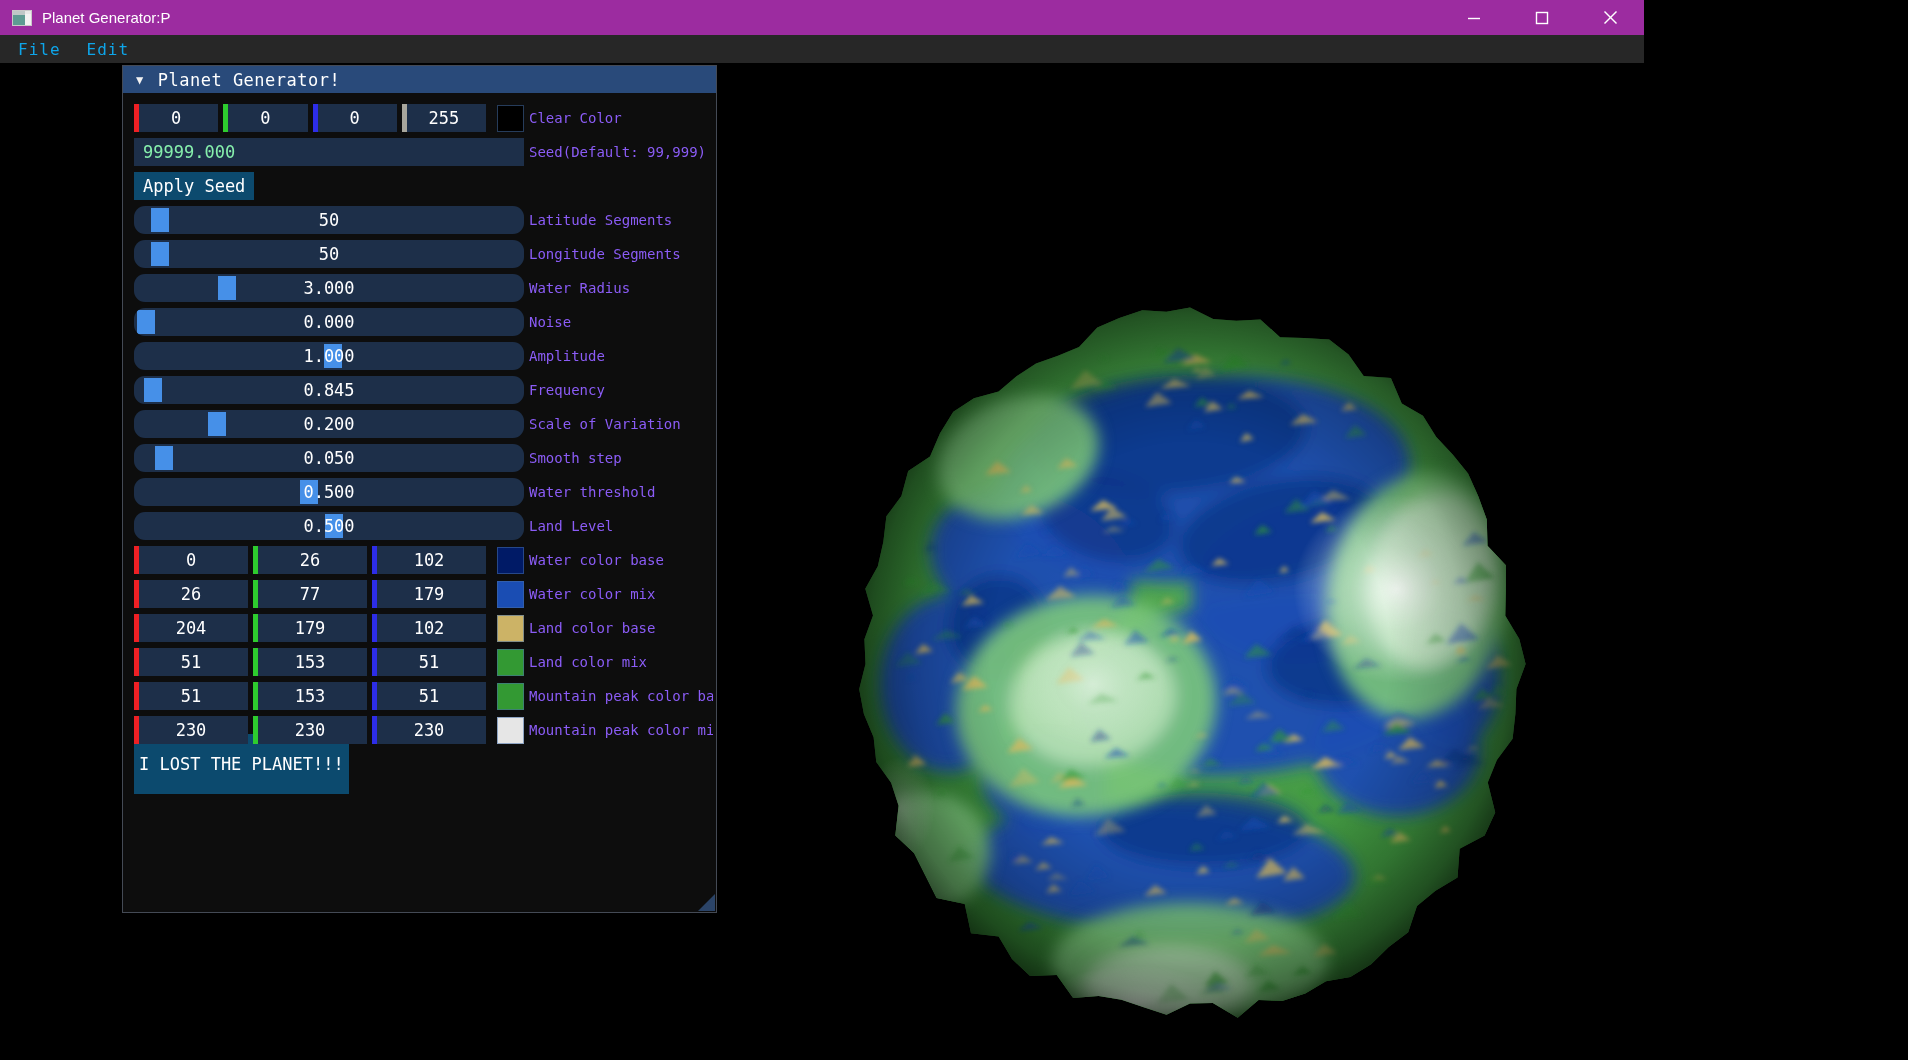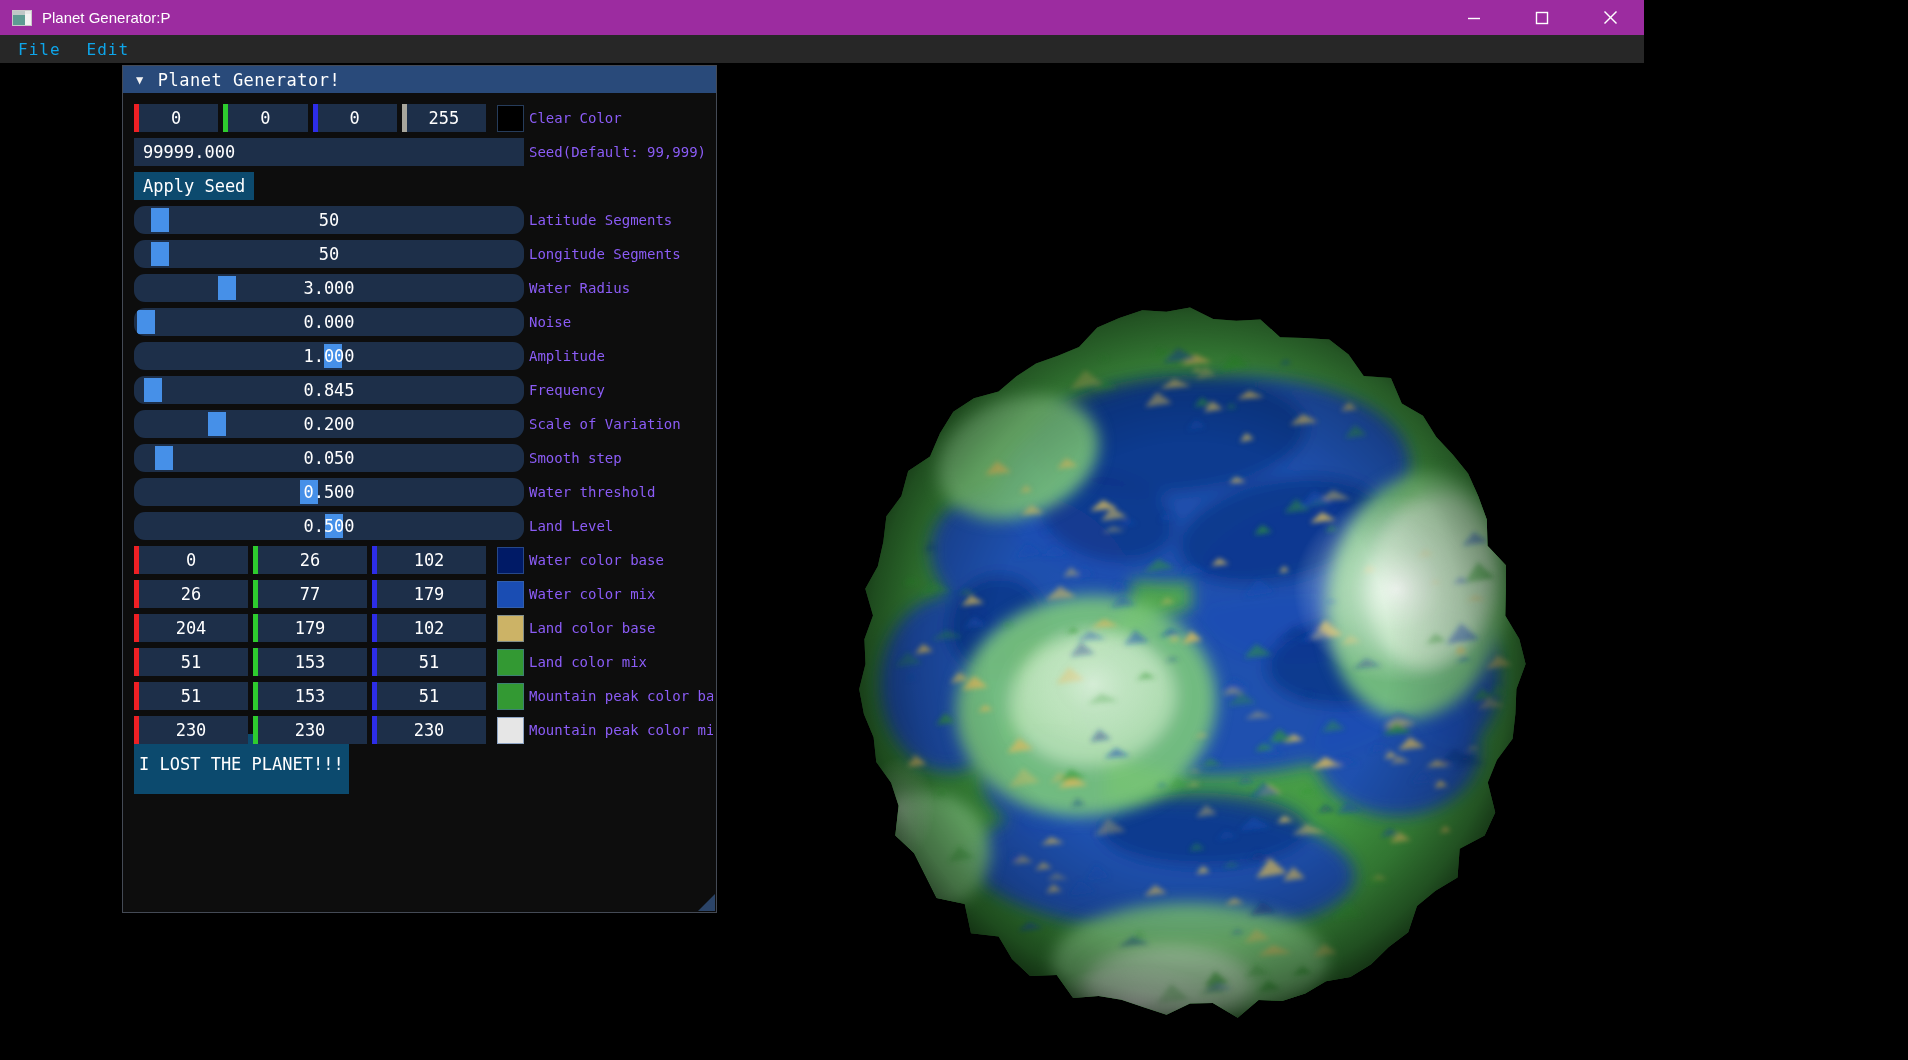--- a/index.html
+++ b/index.html
@@ -33,21 +33,21 @@
   .row-label{margin-left:5px;width:184px;overflow:hidden;white-space:nowrap;color:#8b5cf6;font-size:14px;line-height:28px;}
 
   .drag-cell{position:relative;flex:1 1 0;height:28px;background:#1D2F49;margin-right:5px;overflow:hidden;}
   .stripe{position:absolute;left:0;top:0;bottom:0;width:5px;}
   .stripe-r{background:#EE2024;} .stripe-g{background:#2ECC2E;} .stripe-b{background:#2D2DE8;} .stripe-a{background:#A8A69C;}
   .drag-val{position:absolute;inset:0;text-align:center;line-height:28px;color:#FFFFFF;font-size:17px;}
 
   .swatch{flex:0 0 27px;width:27px;height:27px;margin-left:6px;margin-right:0;box-shadow:inset 0 0 0 1px rgba(70,110,165,.55);}
 
   .input-wide{position:relative;width:390px;flex:0 0 390px;height:28px;background:#1D2F49;}
-  .input-wide .val{position:absolute;left:9px;top:0;bottom:0;line-height:28px;color:#ffffff;font-size:17px;}
+  .input-wide .val{position:absolute;left:9px;top:0;bottom:0;line-height:28px;color:#86efac;font-size:17px;}
 
   .btn{height:28px;background:#0c4a6e;color:#FFFFFF;font-size:17px;line-height:28px;padding:0 9px;white-space:nowrap;}
 
   .slider-track{position:relative;width:390px;flex:0 0 390px;height:28px;background:#1D2F49;overflow:hidden;border-radius:11px;}
   .slider-grab{position:absolute;top:2px;bottom:2px;width:18px;background:#4690E8;}
   .slider-val{position:absolute;inset:0;text-align:center;line-height:28px;color:#FFFFFF;font-size:17px;}
 
   .resize-grip{position:absolute;right:1px;bottom:1px;width:0;height:0;border-left:17px solid transparent;border-bottom:17px solid #2B4468;}
 </style>
 </head>

